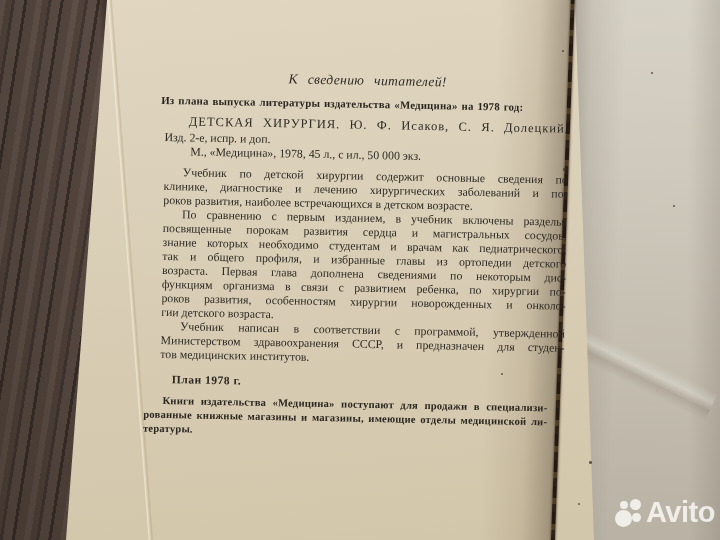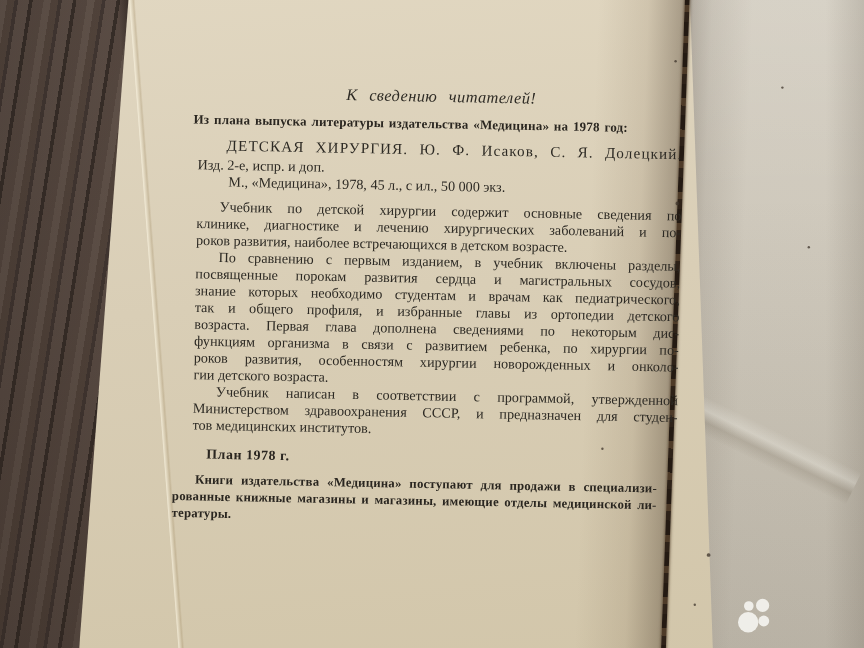--- a/index.html
+++ b/index.html
@@ -164,15 +164,16 @@
     <span class="speck"></span>
   </div>
 
   <div class="watermark">
     <span class="wm-circles">
       <span class="wm-c big"></span>
       <span class="wm-c tl"></span>
       <span class="wm-c tr"></span>
       <span class="wm-c br"></span>
     </span>
+    <span class="wm-text">Avito</span>
   </div>
 
 </div>
 
 </body></html>

